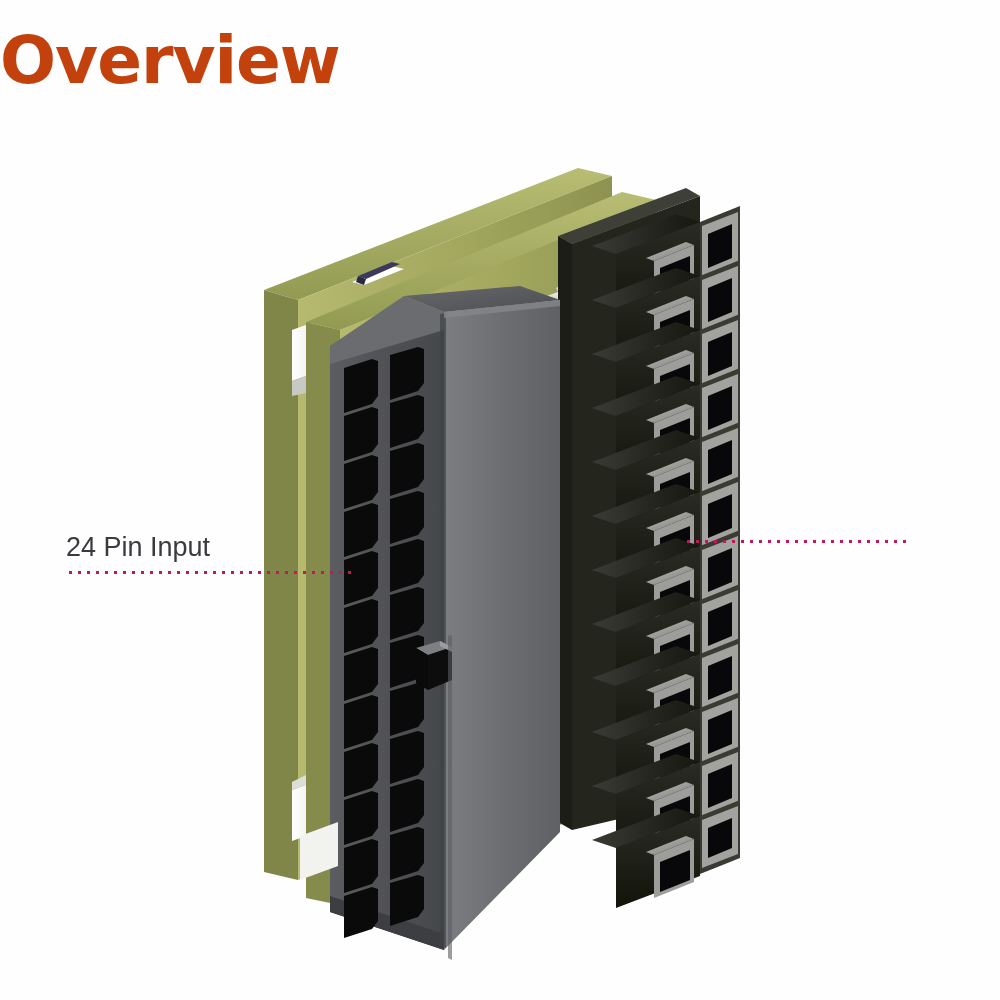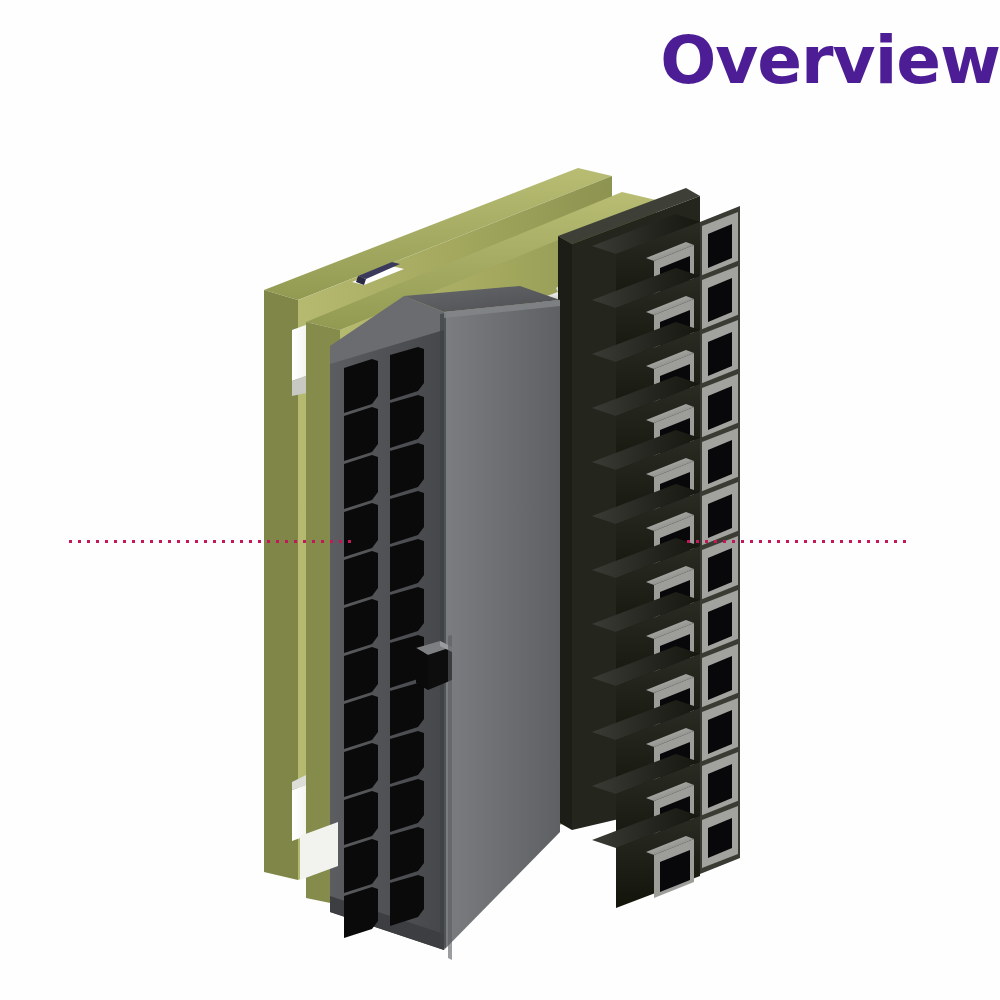--- a/index.html
+++ b/index.html
@@ -7,23 +7,23 @@
     width: 1000px; height: 1000px;
     background: #ffffff;
     font-family: "Liberation Sans", sans-serif;
     overflow: hidden;
   }
   #stage { position: relative; width: 1000px; height: 1000px; background: #fefefe; }
 
   
   .page-title {
     position: absolute; top: 22px; left: 0; width: 1000px;
-    text-align: right;
+    text-align: left;
     font-size: 66px; font-weight: 700; letter-spacing: -1px;
-    color: #4c1d95;
+    color: #c2410c;
     font-family: "DejaVu Sans", sans-serif;
   }
 
   
   .callout { position: absolute; }
   .callout-text {
     font-size: 27px; color: #3a3a40; white-space: nowrap;
     font-family: "Liberation Sans", sans-serif;
   }
   .callout-line {
@@ -423,20 +423,21 @@
       </g>
 
       <g>
         <polygon points="300,836 338,822 338,866 300,880" fill="#f2f2ee"></polygon>
       </g>
 
     </svg>
   </div>
 
   <div class="callout" id="callout-input">
+    <div class="callout-text">24 Pin Input</div>
     <div class="callout-line"></div>
   </div>
 
   <div class="callout" id="callout-output">
     <div class="callout-line"></div>
   </div>
 
 </div>
 
 </body></html>

